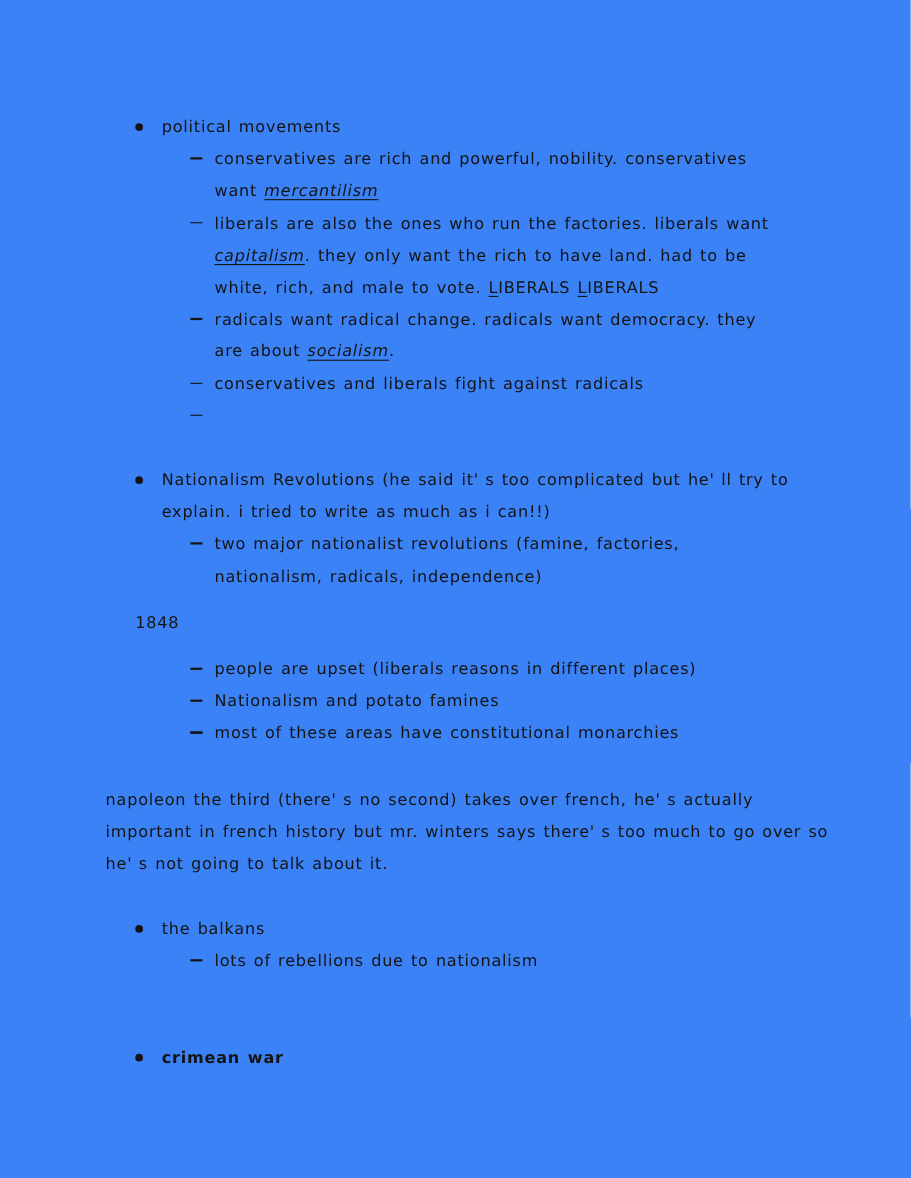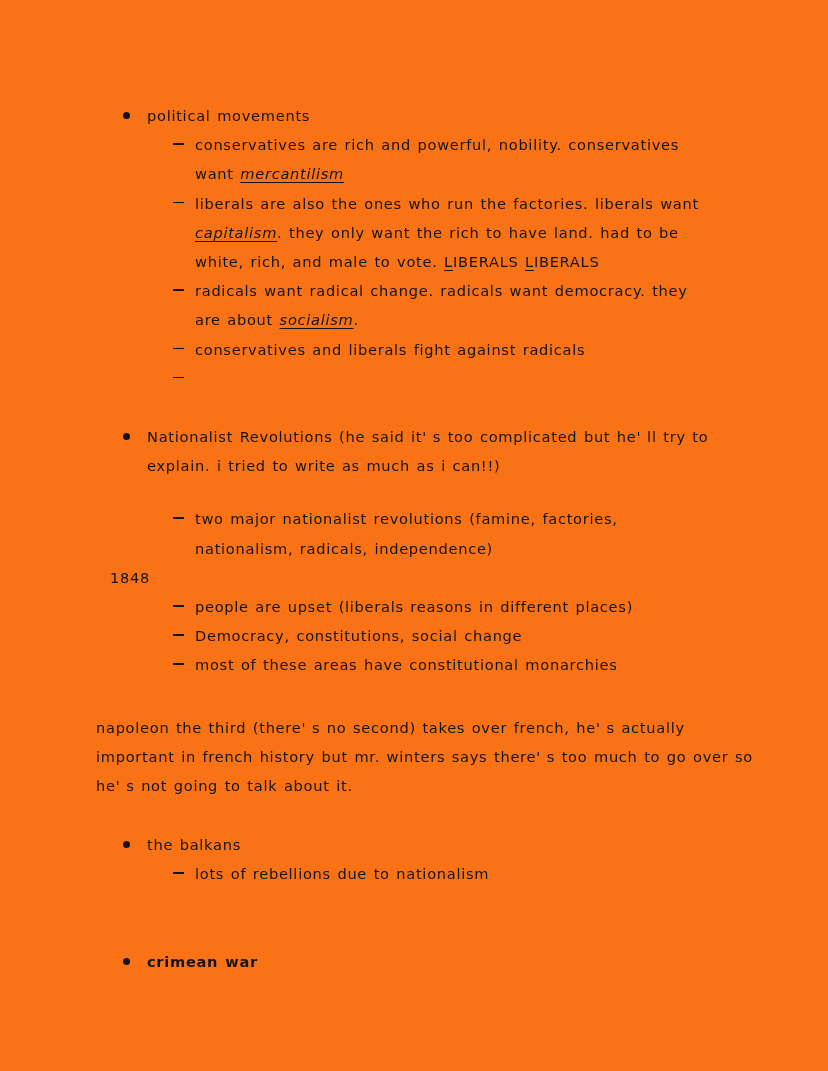--- a/index.html
+++ b/index.html
@@ -13,21 +13,21 @@
     height: 1071px;
     position: relative;
     overflow: hidden;
     font-family: "DejaVu Sans", sans-serif;
     color: #111111;
   }
 
   .page {
     position: absolute;
     inset: 0;
-    background: #f97316;
+    background: #3b82f6;
   }
 
   
   .note-text {
     font-size: 14.6px;
     line-height: 29.2px;
     letter-spacing: 0.72px;
     word-spacing: 1.2px;
     color: #141414;
     font-family: "DejaVu Sans", sans-serif;
@@ -68,21 +68,21 @@
     position: absolute;
     left: 173px;
     top: 13px;
     width: 11px;
     height: 1.6px;
     background: #141414;
   }
 
   
   .l1-plain {
-    margin: 0;
+    margin: 13px;
     padding-left: 110px;
     padding-right: 100px;
   }
 
   
   .para {
     margin: 0;
     padding-left: 96px;
     padding-right: 59px;
   }
@@ -137,39 +137,42 @@
 
     <div class="l2 note-text">
       <span class="dash"></span>
     </div>
   </div>
 
   <div class="block" style="top:422px;">
 
     <div class="l1 note-text">
       <span class="bullet"></span>
-      <span>Nationalist Revolutions (he said it</span><span class="apos">'</span><span> s too complicated but he</span><span class="apos">'</span><span> ll try to explain. i tried to write as much as i can!!)</span>
-    </div>
-
-    <div class="l2 note-text" style="padding-right:116px;margin-top:24px;">
+      <span>Nationalism Revolutions (he said it</span><span class="apos">'</span><span> s too complicated but he</span><span class="apos">'</span><span> ll try to explain. i tried to write as much as i can!!)</span>
+    </div>
+
+    <div class="l2 note-text" style="padding-right:116px;">
       <span class="dash"></span>
       <span>two major nationalist revolutions (famine, factories, nationalism, radicals, independence)</span>
     </div>
 
     <div class="l1-plain note-text">1848</div>
 
     <div class="l2 note-text">
       <span class="dash"></span>
       <span>people are upset (liberals reasons in different places)</span>
     </div>
 
-
-    <div class="l2 note-text">
-      <span class="dash"></span>
-      <span>Democracy, constitutions, social change</span>
+    <div class="l2 note-text">
+      <span class="dash"></span>
+      <span>Nationalism and potato famines</span>
+    </div>
+
+    <div class="l2 note-text">
+      <span class="dash"></span>
     </div>
 
     <div class="l2 note-text">
       <span class="dash"></span>
       <span>most of these areas have constitutional monarchies</span>
     </div>
   </div>
 
   <div class="block" style="top:713px;">
     <p class="para note-text"><span>napoleon the third (there</span><span class="apos">'</span><span> s no second) takes over french, he</span><span class="apos">'</span><span> s actually important in french history but mr. winters says there</span><span class="apos">'</span><span> s too much to go over so he</span><span class="apos">'</span><span> s not going to talk about it.</span></p>

